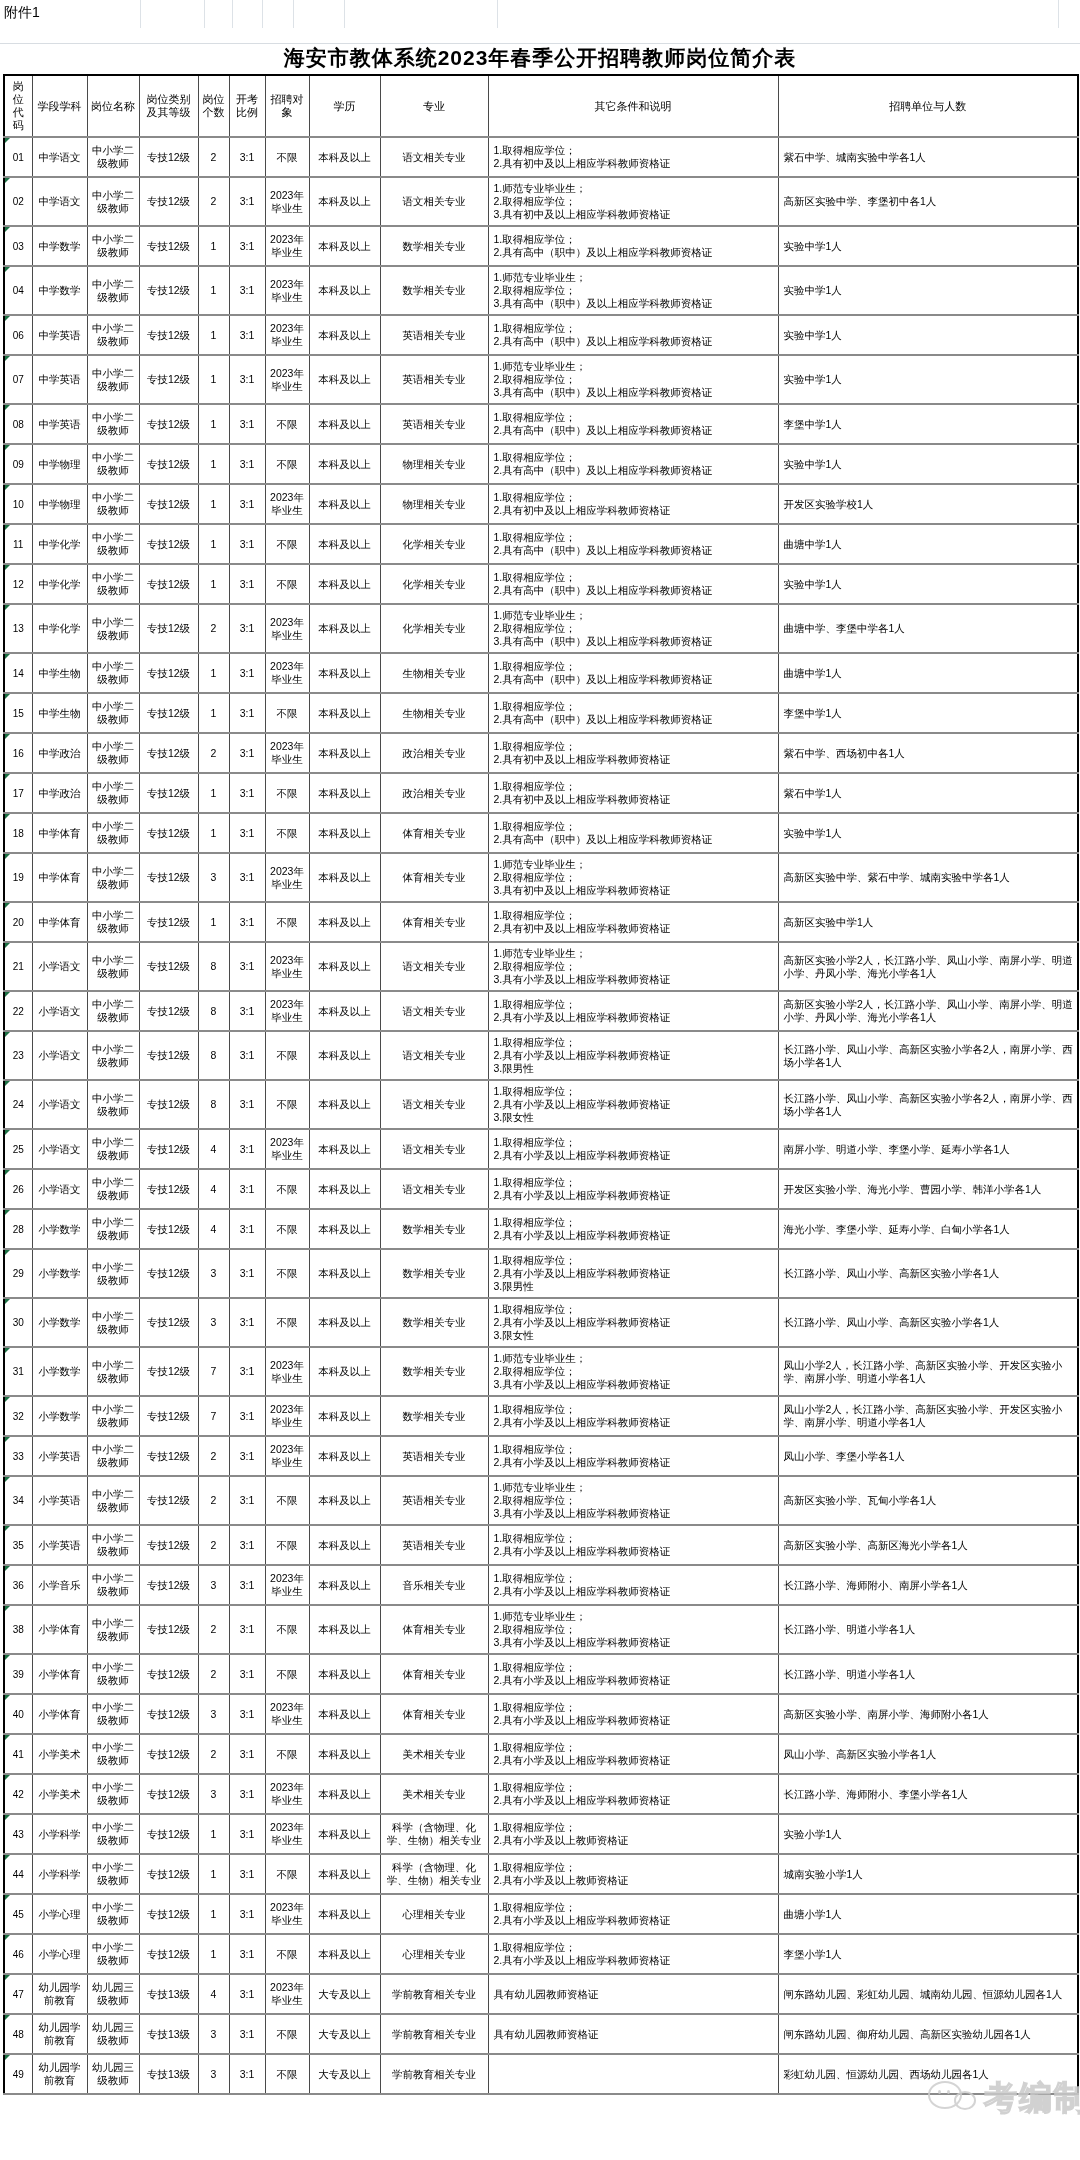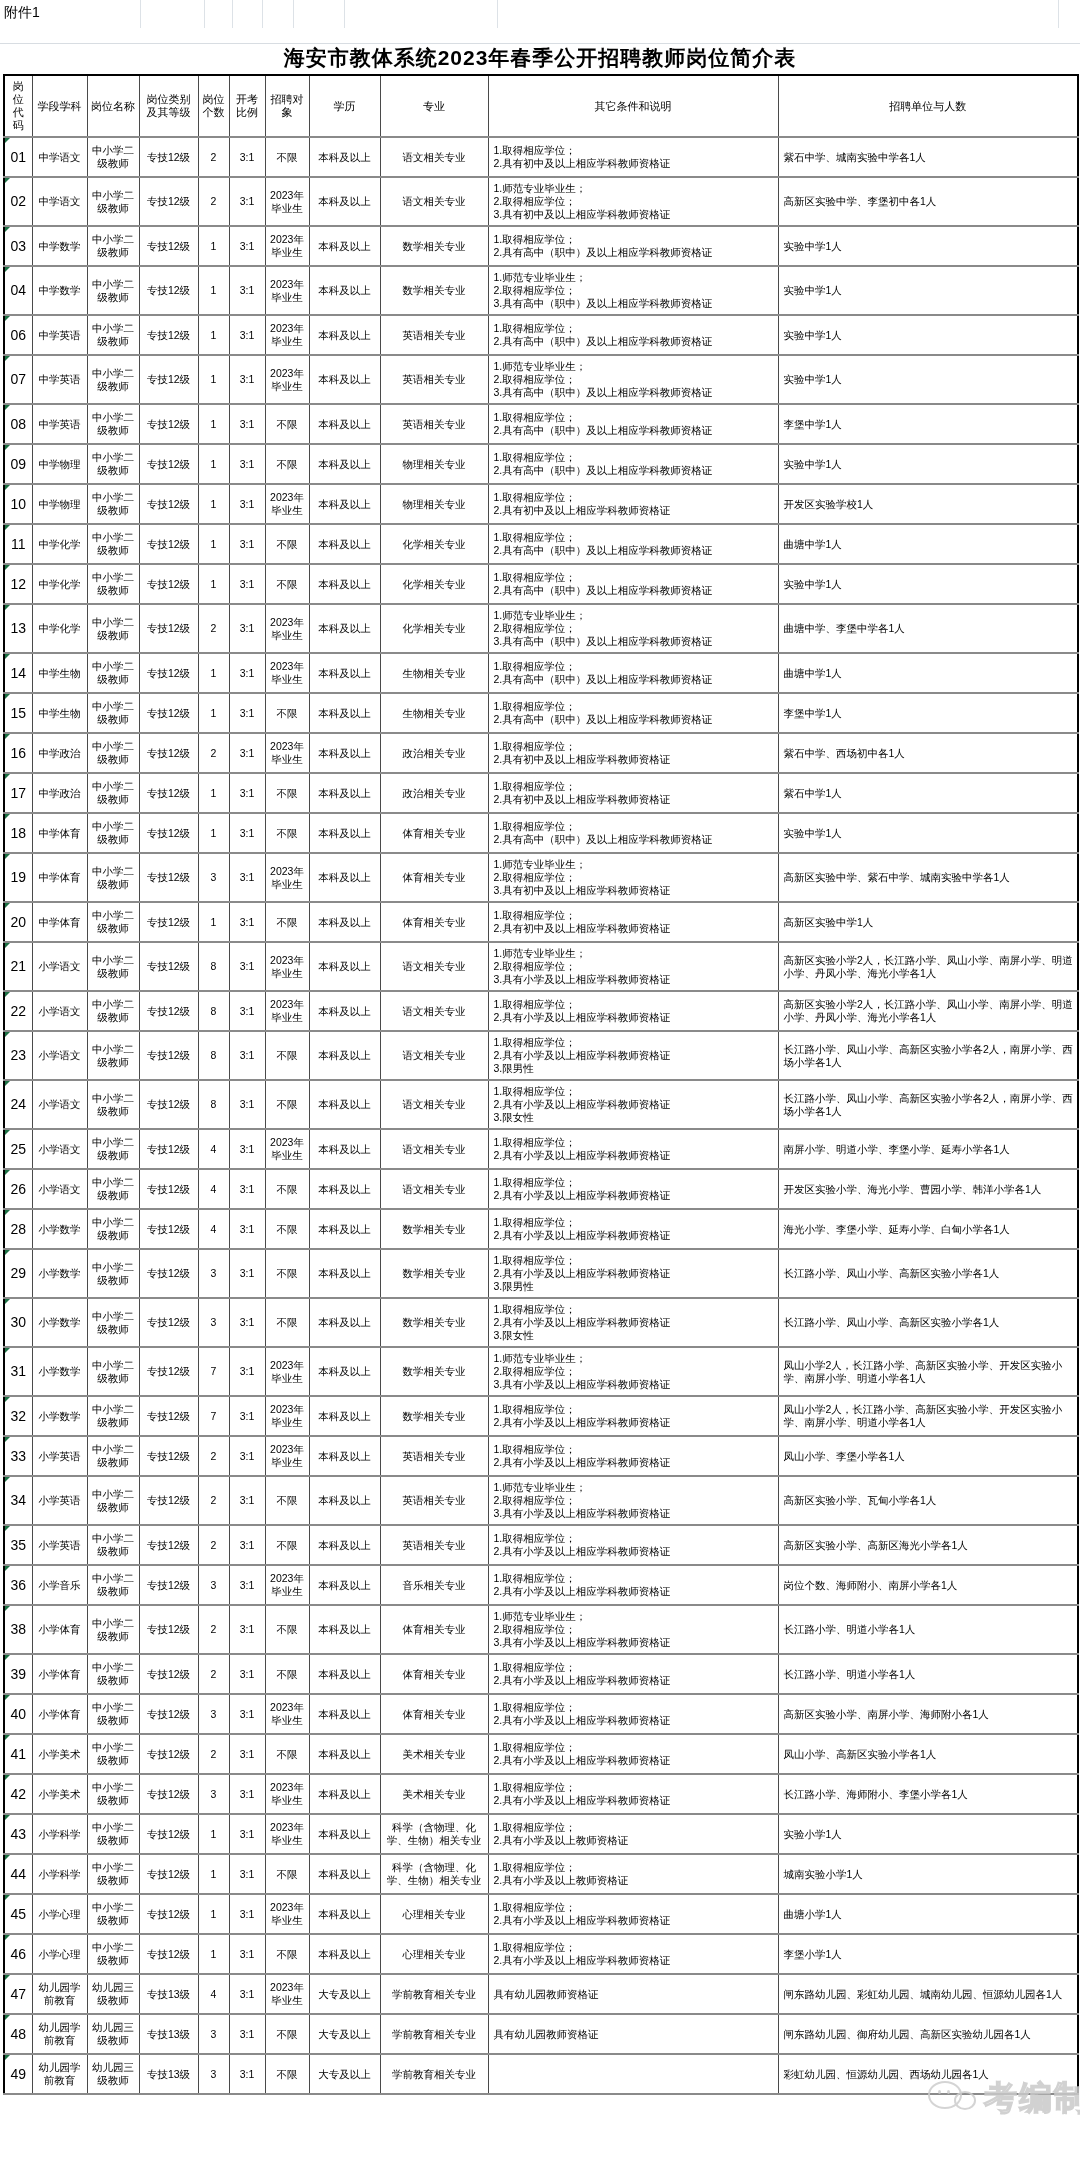--- a/index.html
+++ b/index.html
@@ -29,21 +29,21 @@
     font-size: 10.5px; line-height: 13px; padding: 4px 3px;
     vertical-align: middle; word-break: break-all;
   }
   thead th {
     height: 55px; font-weight: normal; font-size: 11px;
     background: #fff; border-top: 2px solid #000;
   }
   tbody tr { height: 40px; }
   td { text-align: center; position: relative; }
   td.col-conditions, td.col-units { text-align: left; padding-left: 5px; }
-  td.col-code { font-size: 14px; }
+  td.col-code { font-size: 10px; }
 
   col.c-code { width: 28px; } col.c-subject { width: 55px; }
   col.c-title { width: 52px; } col.c-category { width: 59px; }
   col.c-count { width: 31px; } col.c-ratio { width: 36px; }
   col.c-target { width: 44px; } col.c-education { width: 71px; }
   col.c-major { width: 108px; } col.c-conditions { width: 290px; }
   col.c-units { width: 300px; }
 
   .tri {
     position: absolute; left: 0; top: 0; width: 0; height: 0;
@@ -665,21 +665,21 @@
         <td class="col-category">专技12级</td>
         <td class="col-count">3</td>
         <td class="col-ratio">3:1</td>
         <td class="col-target">2023年毕业生</td>
         <td class="col-education">本科及以上</td>
         <td class="col-major">音乐相关专业</td>
         <td class="col-conditions">
           <div>1.取得相应学位；</div>
           <div>2.具有小学及以上相应学科教师资格证</div>
         </td>
-        <td class="col-units">岗位个数、海师附小、南屏小学各1人</td>
+        <td class="col-units">长江路小学、海师附小、南屏小学各1人</td>
       </tr>
       <tr>
         <td class="col-code">38<span class="tri"></span></td>
         <td class="col-subject">小学体育</td>
         <td class="col-title">中小学二级教师</td>
         <td class="col-category">专技12级</td>
         <td class="col-count">2</td>
         <td class="col-ratio">3:1</td>
         <td class="col-target">不限</td>
         <td class="col-education">本科及以上</td>

